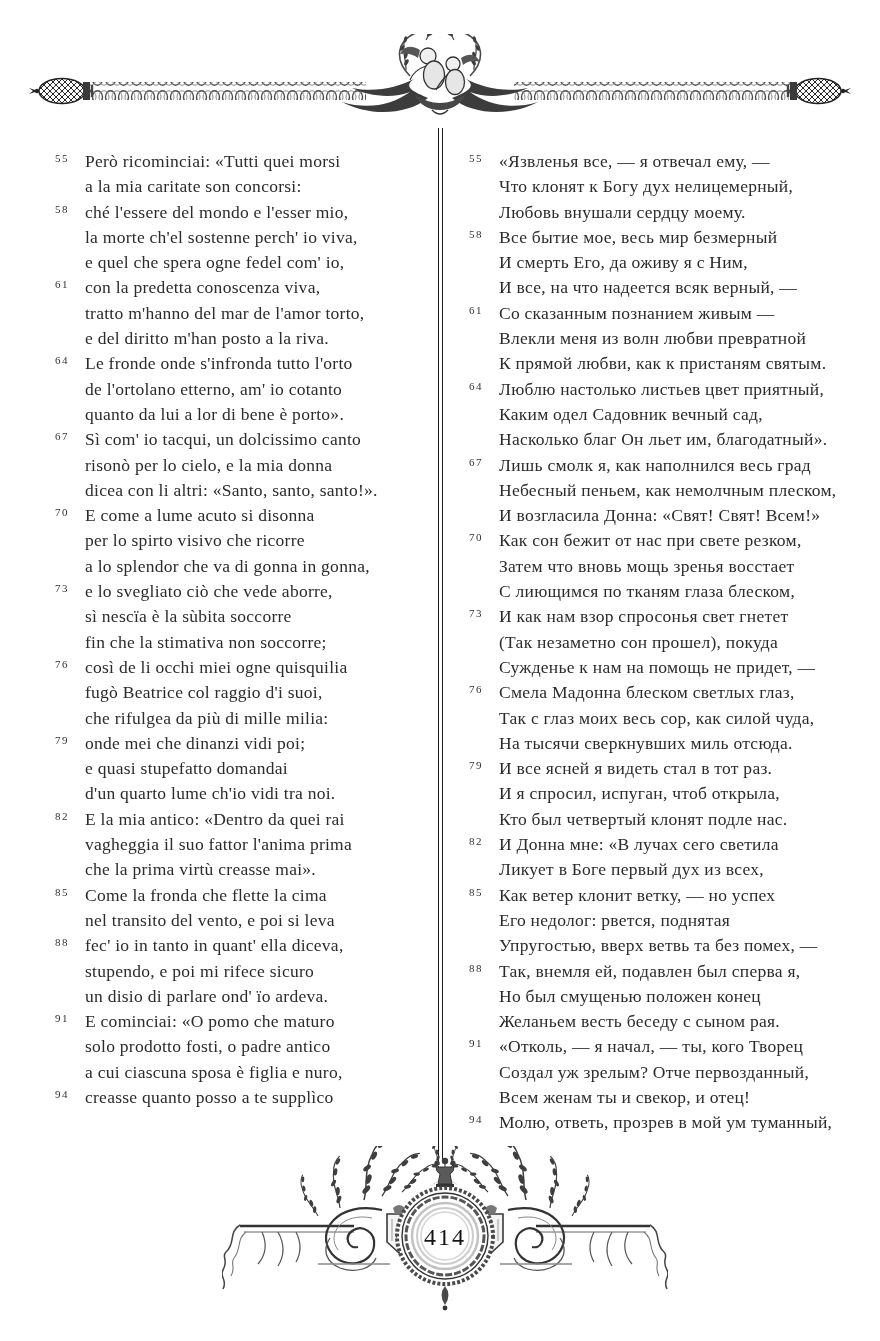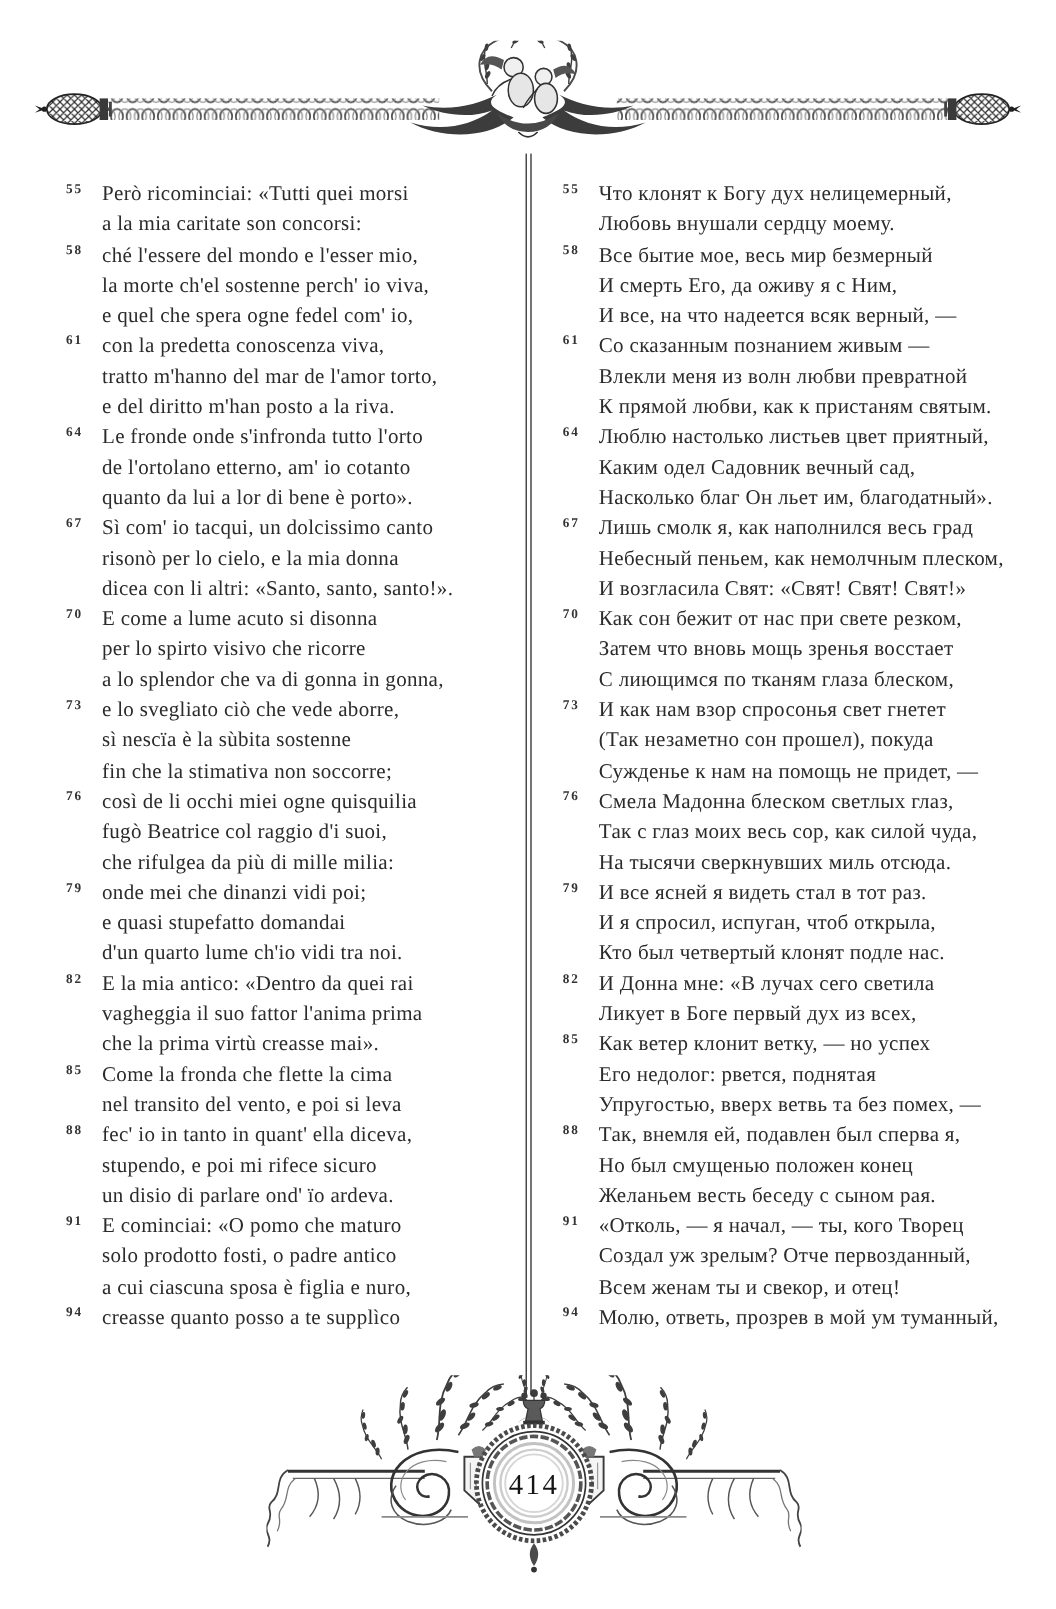--- a/index.html
+++ b/index.html
@@ -13,21 +13,21 @@
   .divider {
     position:absolute; left:438px; top:128px; height:1034px; width:3px;
     border-left:1.5px solid #1c1c1c; border-right:1.5px solid #1c1c1c;
   }
   .column { position:absolute; top:149px; }
   .column.left  { left:55px;  width:385px; }
   .column.right { left:469px; width:405px; }
   .tercet { position:relative; padding-left:30px; }
   .num {
     position:absolute; left:0; top:3px;
-    font-size:11px; color:#333; letter-spacing:1.5px;font-weight:bold;
+    font-size:11px; color:#333; letter-spacing:1.5px;
   }
   .line {
     font-size:17.5px; line-height:25.3px; letter-spacing:0.015em;
     white-space:nowrap;
   }
   .footer-ornament { position:absolute; left:222px; top:1146px; width:446px; height:168px; }
   .pagenum-text {
     font-family:"Liberation Serif","DejaVu Serif",serif;
     font-size:24px; letter-spacing:2px; fill:#141414;
   }
@@ -153,21 +153,21 @@
         <div class="line">E come a lume acuto si disonna</div>
         <div class="line">per lo spirto visivo che ricorre</div>
         <div class="line">a lo splendor che va di gonna in gonna,</div>
       </div>
   </div>
 
   <div class="tercet">
     <span class="num">73</span>
     <div class="lines">
         <div class="line">e lo svegliato ciò che vede aborre,</div>
-        <div class="line">sì nescïa è la sùbita sostenne</div>
+        <div class="line">sì nescïa è la sùbita soccorre</div>
         <div class="line">fin che la stimativa non soccorre;</div>
       </div>
   </div>
 
   <div class="tercet">
     <span class="num">76</span>
     <div class="lines">
         <div class="line">così de li occhi miei ogne quisquilia</div>
         <div class="line">fugò Beatrice col raggio d'i suoi,</div>
         <div class="line">che rifulgea da più di mille milia:</div>
@@ -222,20 +222,21 @@
     <span class="num">94</span>
     <div class="lines">
         <div class="line">creasse quanto posso a te supplìco</div>
       </div>
   </div>
 </div>
 <div class="column right">
   <div class="tercet">
     <span class="num">55</span>
     <div class="lines">
+        <div class="line">«Язвленья все, — я отвечал ему, —</div>
         <div class="line">Что клонят к Богу дух нелицемерный,</div>
         <div class="line">Любовь внушали сердцу моему.</div>
       </div>
   </div>
 
   <div class="tercet">
     <span class="num">58</span>
     <div class="lines">
         <div class="line">Все бытие мое, весь мир безмерный</div>
         <div class="line">И смерть Его, да оживу я с Ним,</div>
@@ -259,21 +260,21 @@
         <div class="line">Каким одел Садовник вечный сад,</div>
         <div class="line">Насколько благ Он льет им, благодатный».</div>
       </div>
   </div>
 
   <div class="tercet">
     <span class="num">67</span>
     <div class="lines">
         <div class="line">Лишь смолк я, как наполнился весь град</div>
         <div class="line">Небесный пеньем, как немолчным плеском,</div>
-        <div class="line">И возгласила Свят: «Свят! Свят! Свят!»</div>
+        <div class="line">И возгласила Донна: «Свят! Свят! Всем!»</div>
       </div>
   </div>
 
   <div class="tercet">
     <span class="num">70</span>
     <div class="lines">
         <div class="line">Как сон бежит от нас при свете резком,</div>
         <div class="line">Затем что вновь мощь зренья восстает</div>
         <div class="line">С лиющимся по тканям глаза блеском,</div>
       </div>

